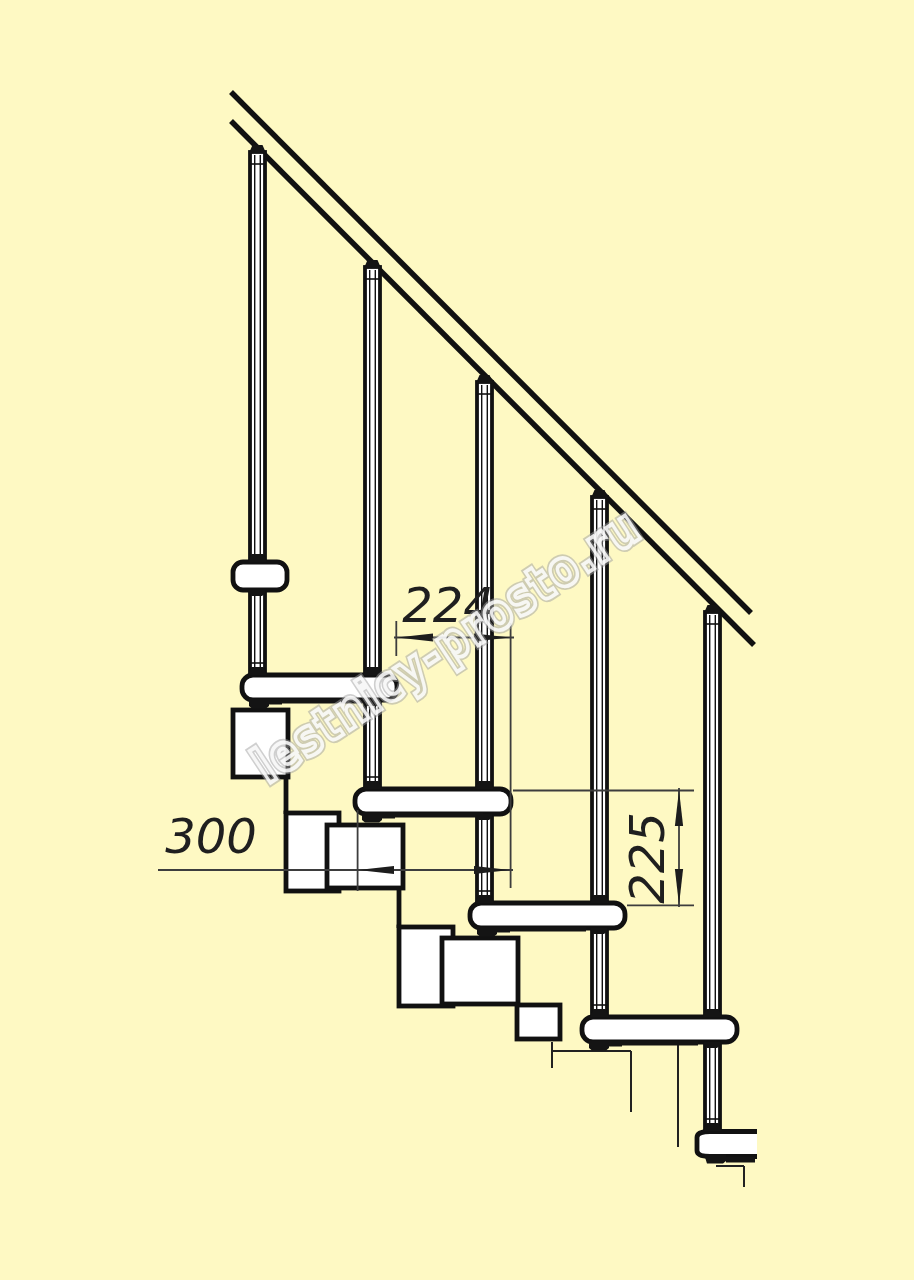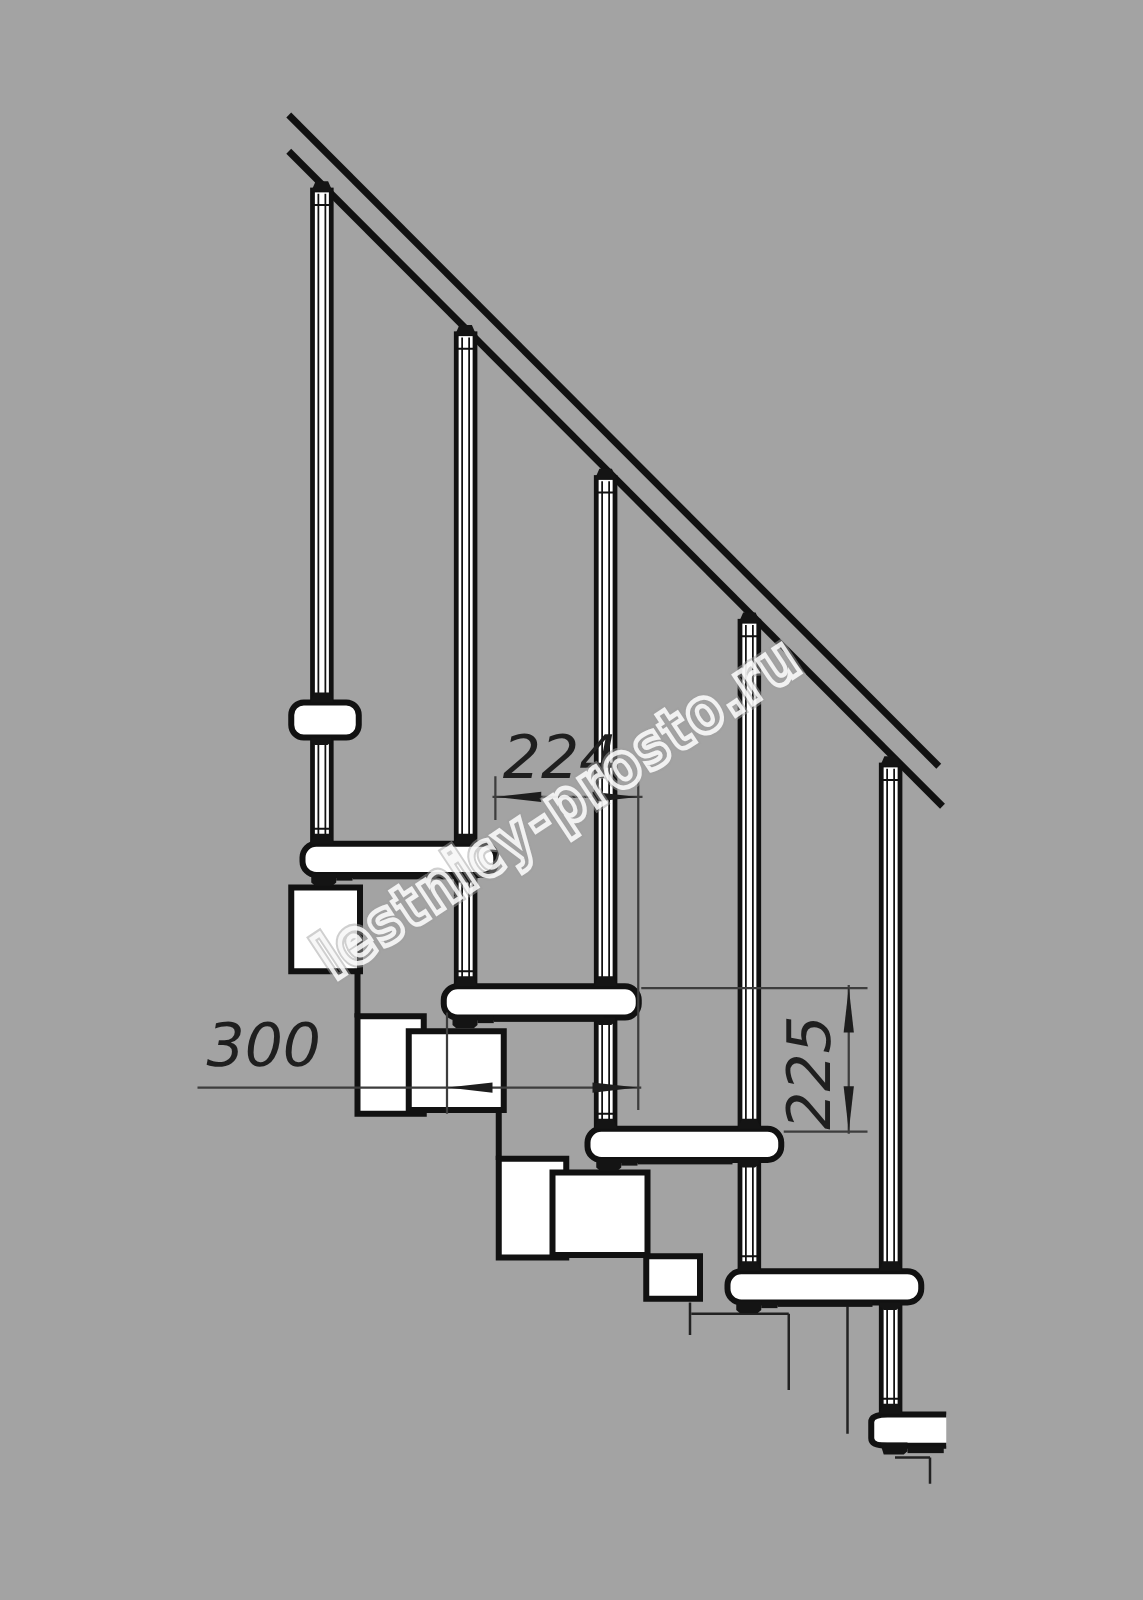--- a/index.html
+++ b/index.html
@@ -1,19 +1,19 @@
 <!DOCTYPE html>
 <html><head>
 <meta charset="utf-8">
 <style>
   html,body{margin:0;padding:0;background:#ffffff;}
   .canvas{
     position:relative;
     width:914px;height:1280px;
-    background:#a3a3a3;
+    background:#fef9c3;
     overflow:hidden;
     font-family:"DejaVu Sans", sans-serif;
     text-decoration:underline;
   }
   svg{position:absolute;inset:0;display:block;}
   .dim-text{
     font-family:"DejaVu Sans", sans-serif;
     font-style:italic;
     font-size:48px;
     fill:#1f1f1f;

